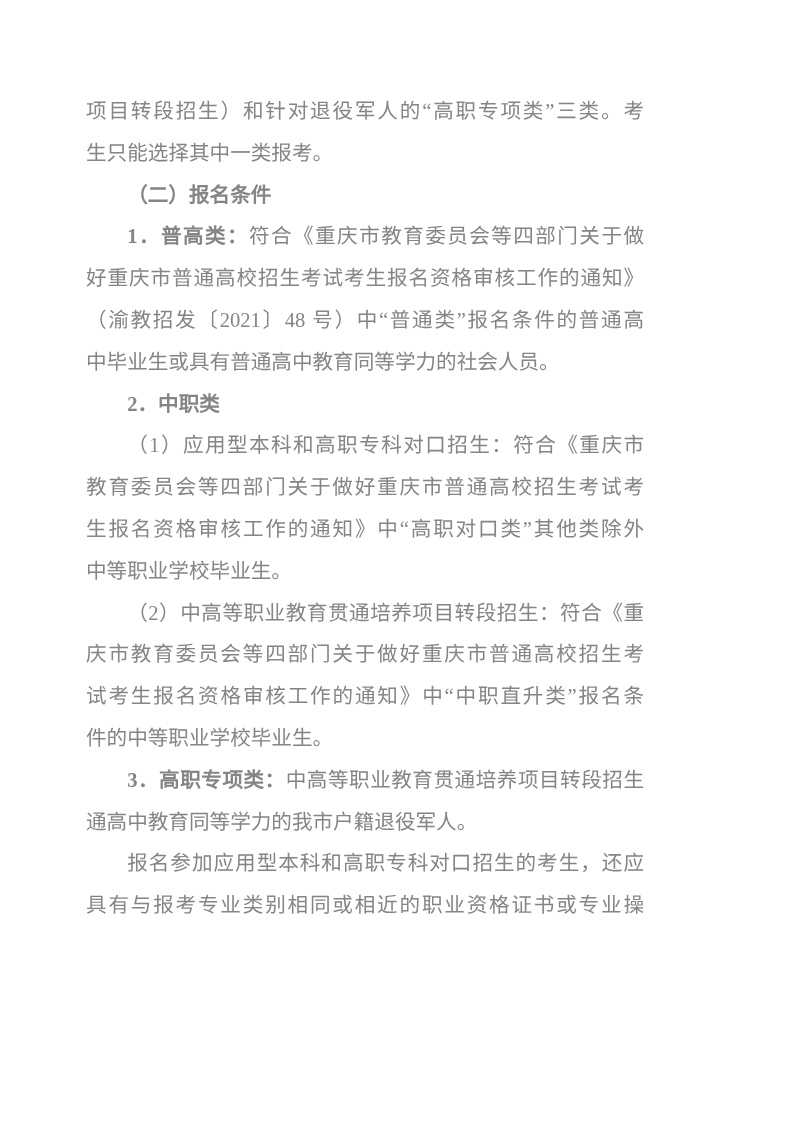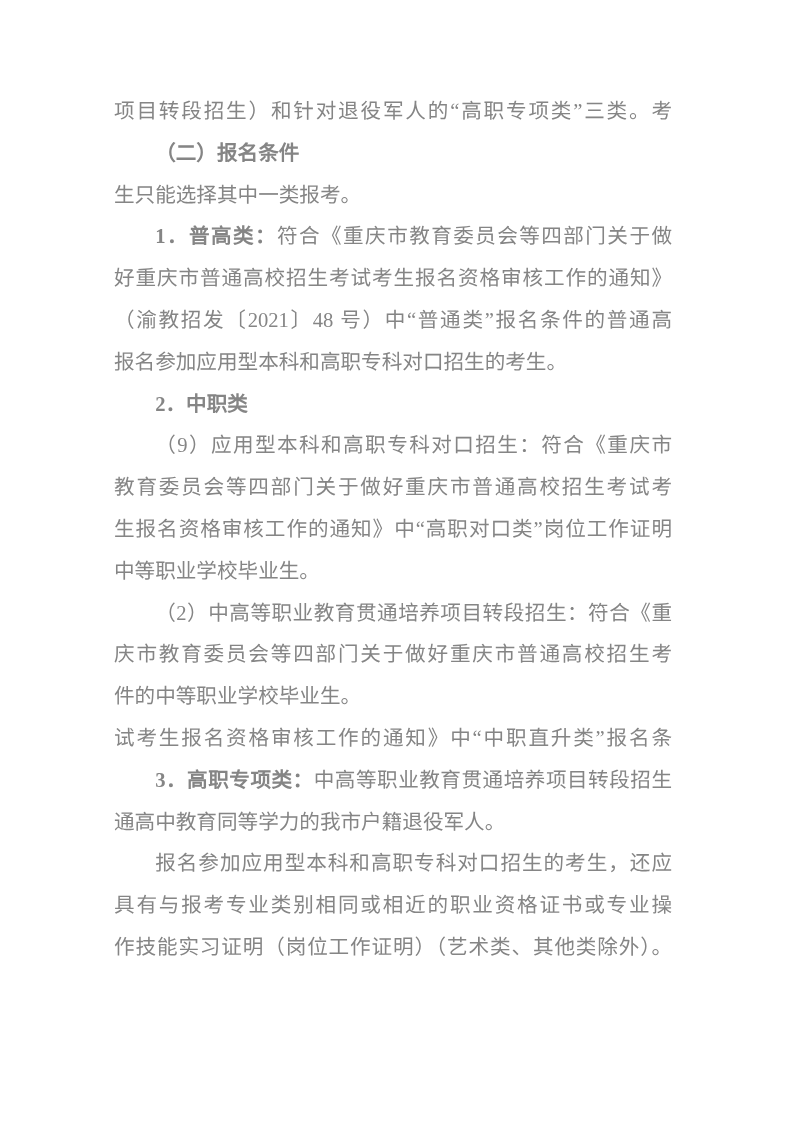--- a/index.html
+++ b/index.html
@@ -10,21 +10,21 @@
   body {
     width: 794px;
     height: 1122px;
     overflow: hidden;
     font-family: "Liberation Serif", "DejaVu Serif", serif;
   }
   .page {
     box-sizing: border-box;
     width: 794px;
     height: 1122px;
-    padding: 91px 118px 0 114px;
+    padding: 91px 118px 0 86px;
     background: #ffffff;
   }
   .doc-body {
     width: 558px;
   }
   .line {
     font-size: 20.6px;
     line-height: 41.8px;
     height: 41.8px;
     white-space: nowrap;
@@ -45,34 +45,33 @@
   .run.b {
     font-weight: 700;
   }
 </style>
 </head>
 <body>
 
 <div class="page">
   <div class="doc-body" style="color: rgb(133, 133, 133);">
       <div class="line"><span class="run">项目转段招生）和针对退役军人的“高职专项类”三类。考</span></div>
+      <div class="line left"><span class="run">生只能选择其中一类报考。</span></div>
       <div class="line indent left"><span class="run b">（二）报名条件</span></div>
-      <div class="line left"><span class="run">生只能选择其中一类报考。</span></div>
       <div class="line indent"><span class="run b">1．普高类：</span><span class="run">符合《重庆市教育委员会等四部门关于做</span></div>
       <div class="line"><span class="run">好重庆市普通高校招生考试考生报名资格审核工作的通知》</span></div>
       <div class="line"><span class="run">（渝教招发〔2021〕48 号）中“普通类”报名条件的普通高</span></div>
-      <div class="line left"><span class="run">报名参加应用型本科和高职专科对口招生的考生。</span></div>
+      <div class="line left"><span class="run">中毕业生或具有普通高中教育同等学力的社会人员。</span></div>
       <div class="line indent left"><span class="run b">2．中职类</span></div>
-      <div class="line indent"><span class="run">（9）应用型本科和高职专科对口招生：符合《重庆市</span></div>
+      <div class="line indent"><span class="run">（1）应用型本科和高职专科对口招生：符合《重庆市</span></div>
       <div class="line"><span class="run">教育委员会等四部门关于做好重庆市普通高校招生考试考</span></div>
-      <div class="line"><span class="run">生报名资格审核工作的通知》中“高职对口类”岗位工作证明</span></div>
+      <div class="line"><span class="run">生报名资格审核工作的通知》中“高职对口类”其他类除外</span></div>
       <div class="line left"><span class="run">中等职业学校毕业生。</span></div>
       <div class="line indent"><span class="run">（2）中高等职业教育贯通培养项目转段招生：符合《重</span></div>
       <div class="line"><span class="run">庆市教育委员会等四部门关于做好重庆市普通高校招生考</span></div>
+      <div class="line"><span class="run">试考生报名资格审核工作的通知》中“中职直升类”报名条</span></div>
       <div class="line left"><span class="run">件的中等职业学校毕业生。</span></div>
-      <div class="line"><span class="run">试考生报名资格审核工作的通知》中“中职直升类”报名条</span></div>
       <div class="line indent"><span class="run b">3．高职专项类：</span><span class="run">中高等职业教育贯通培养项目转段招生</span></div>
       <div class="line left"><span class="run">通高中教育同等学力的我市户籍退役军人。</span></div>
       <div class="line indent"><span class="run">报名参加应用型本科和高职专科对口招生的考生，还应</span></div>
       <div class="line"><span class="run">具有与报考专业类别相同或相近的职业资格证书或专业操</span></div>
-      <div class="line"><span class="run">作技能实习证明（岗位工作证明）（艺术类、其他类除外）。</span></div>
     </div>
 </div>
 
 </body></html>

